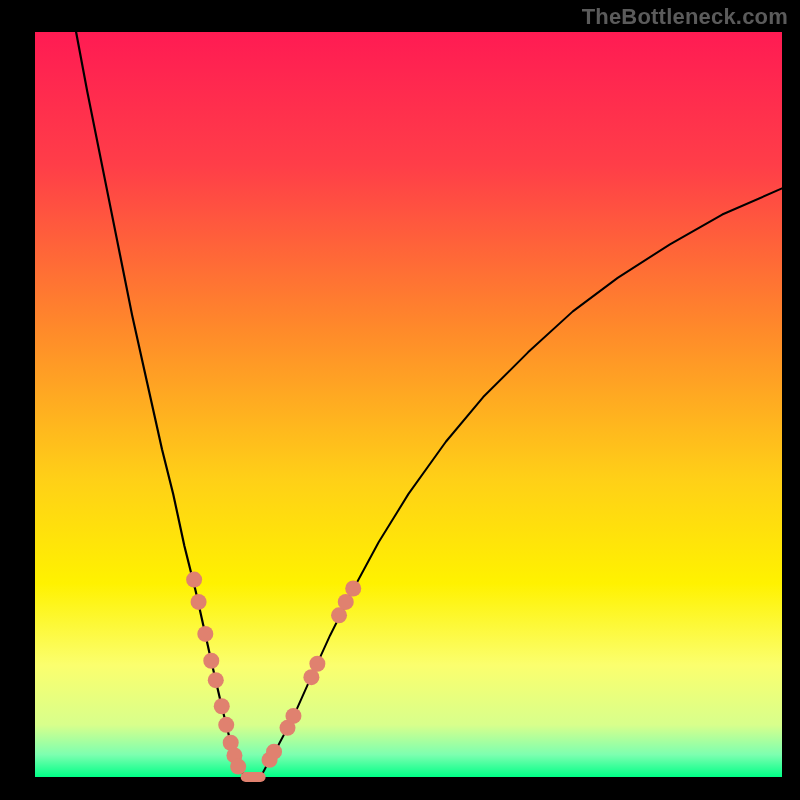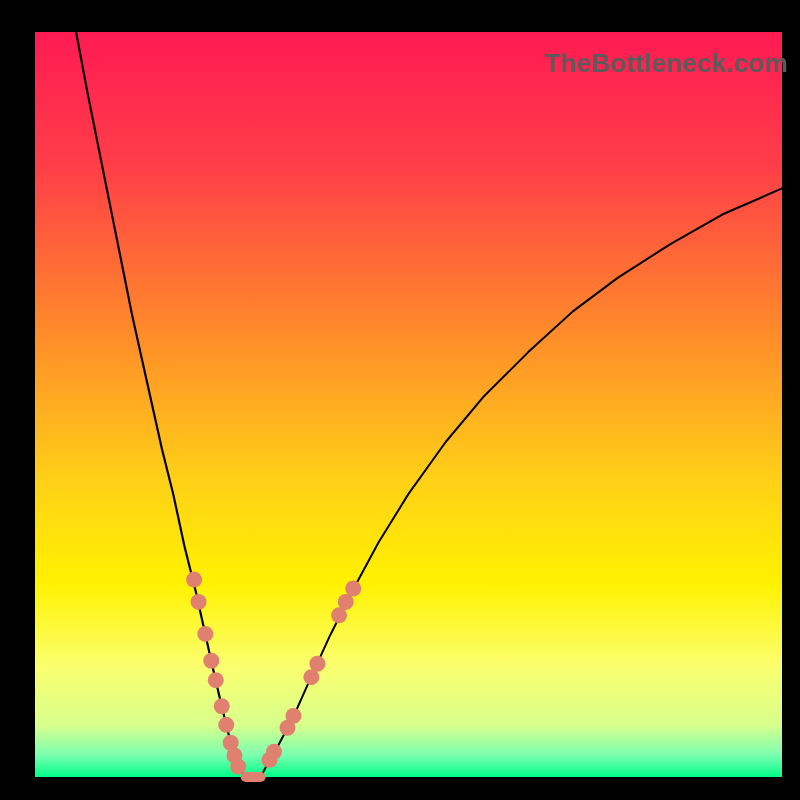--- a/index.html
+++ b/index.html
@@ -14,26 +14,25 @@
     position: relative;
     width: 800px;
     height: 800px;
     background: #000;
   }
   .watermark {
     position: absolute;
     top: 4px;
     right: 12px;
     font-family: Arial, Helvetica, sans-serif;
-    font-size: 26px;
+    font-size: 22px;
     font-weight: 600;
     color: #5b5b5b;
     letter-spacing: 0.2px;
     z-index: 10;
-    margin-top: 44px;
   }
   svg {
     position: absolute;
     top: 0;
     left: 0;
   }
 </style>
 </head>
 <body>
 <div class="frame">

